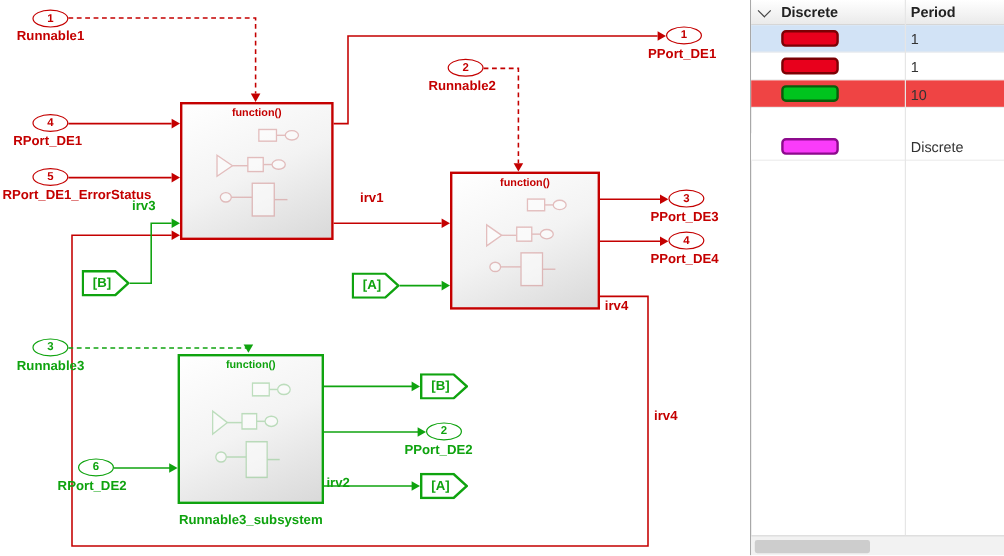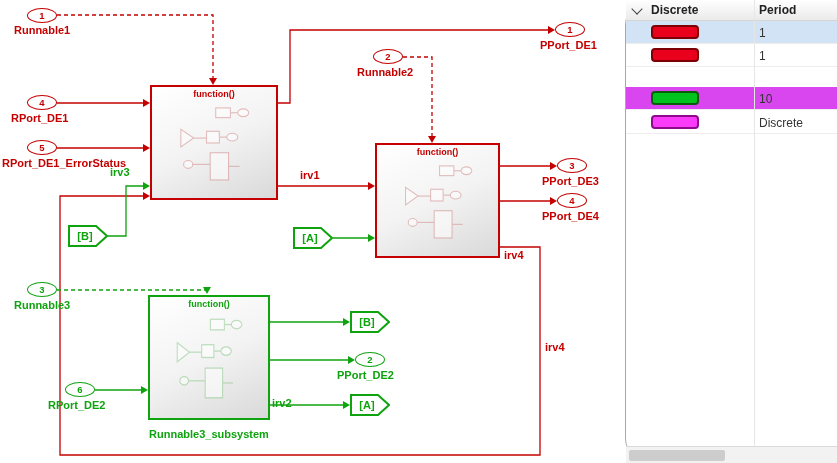--- a/index.html
+++ b/index.html
@@ -24,32 +24,32 @@
   .lbl{position:absolute;font-size:11px;font-weight:bold;white-space:nowrap;}
   .lbl.red{color:#C40000;}
   .lbl.green{color:#0FA30F;}
   .blockname{position:absolute;text-align:center;font-size:11px;font-weight:bold;white-space:nowrap;}
   .tag{position:absolute;width:40px;height:22px;}
   .tag svg{position:absolute;left:0;top:0;}
   .tag span{position:absolute;left:0;top:0;width:34px;height:22px;display:flex;align-items:center;
             justify-content:center;font-size:11px;font-weight:bold;color:#0FA30F;}
   
   .legend{position:absolute;left:625px;top:0;width:212px;height:463px;background:#ffffff;
-          border-left:1px solid #a8a8a8;box-sizing:border-box;border-radius:25px;}
+          border-left:1px solid #a8a8a8;box-sizing:border-box;}
   .lg-header{position:absolute;left:0;width:100%;height:21px;box-sizing:border-box;
              background:linear-gradient(#ffffff,#eaeaea);border-bottom:1px solid #d6d6d6;
              border-top:1px solid #d6d6d6;}
   .lg-header .name{position:absolute;left:25px;top:3px;font-size:12px;font-weight:bold;color:#222;}
   .lg-header .valh{position:absolute;left:133px;top:3px;font-size:12px;font-weight:bold;color:#222;}
   .chev{position:absolute;left:7px;top:5px;width:7px;height:7px;
         border-right:1.6px solid #444;border-bottom:1.6px solid #444;transform:rotate(45deg);}
   .lg-row{position:absolute;left:0;width:100%;height:23px;box-sizing:border-box;
           border-bottom:1px solid #ededed;background:#ffffff;}
   .lg-row.sel{background:#d2e3f6;}
-  .lg-row.alt{background:#d946ef;margin-top:20px;}
+  .lg-row.alt{background:#ef4444;}
   .lg-row .val{position:absolute;left:133px;top:5px;font-size:12px;color:#333;}
   .swatch{position:absolute;left:25px;top:4px;width:48px;height:14px;border-radius:4px;
           box-sizing:border-box;border:2px solid;}
   .sw-red{background:#E8001C;border-color:#7c0004;}
   .sw-green{background:#00C41E;border-color:#0a5c0a;}
   .sw-magenta{background:#FA3CFA;border-color:#8d0a8d;}
   .col-div{position:absolute;left:128px;top:0;width:1px;height:446px;background:#e6e6e6;z-index:4;}
   .lg-scroll{position:absolute;left:0;top:446px;width:100%;height:17px;background:#f2f2f2;
              border-top:1px solid #dadada;box-sizing:border-box;}
   .lg-thumb{position:absolute;left:3px;top:3px;width:96px;height:11px;background:#cdcdcd;border-radius:2px;}
@@ -239,21 +239,21 @@
     </div>
 
     <div class="tag" style="left:350px;top:394px">
       <svg width="40" height="22" viewBox="0 0 40 22">
         <polygon points="1,1 28,1 39,11 28,21 1,21" fill="#ffffff" stroke="#0FA30F" stroke-width="2"></polygon>
       </svg>
       <span>[A]</span>
     </div>
 
     <span class="lbl green" style="left:110px;top:166px">irv3</span>
-    <span class="lbl red" style="left:300px;top:169px">irv1</span>
+    <span class="lbl red" style="left:300px;top:159px">irv1</span>
     <span class="lbl red" style="left:504px;top:249px">irv4</span>
     <span class="lbl red" style="left:545px;top:341px">irv4</span>
     <span class="lbl green" style="left:272px;top:397px">irv2</span>
 
   </div>
 
   <div class="legend">
     <div class="col-div"></div>
 
     <div class="lg-header" style="top:0;border-top:none">

